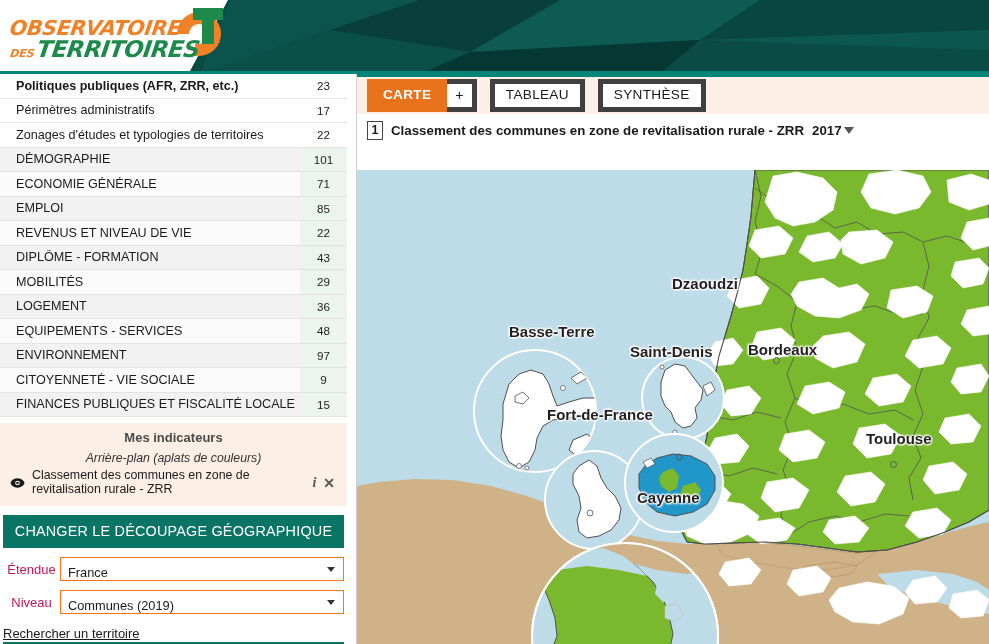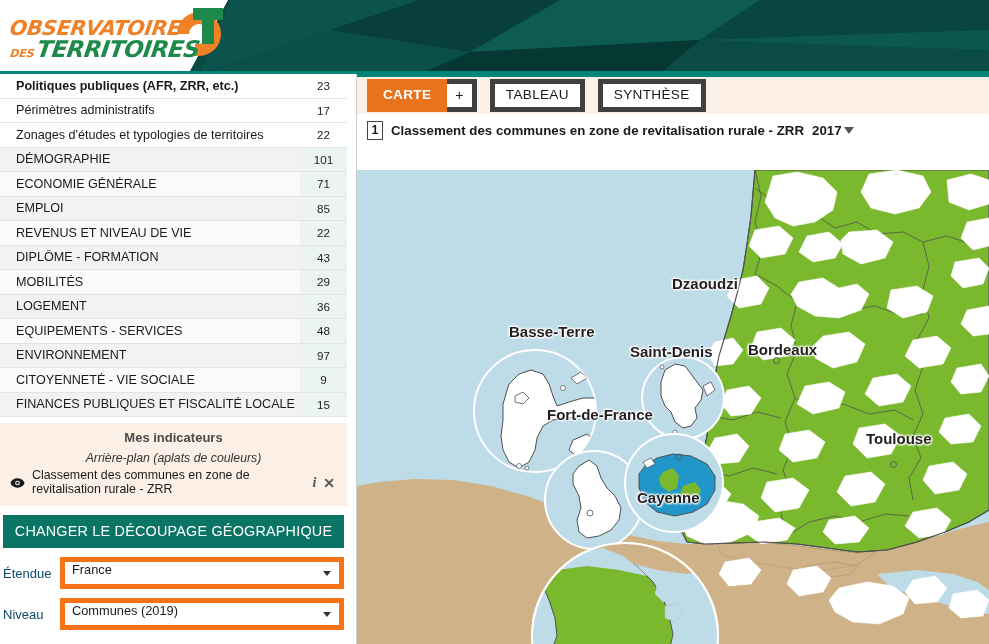--- a/index.html
+++ b/index.html
@@ -98,24 +98,24 @@
     background:#0b7565;color:#fff;text-align:center;
     font-size:14.4px;letter-spacing:0.2px;
     padding:8px 0 9px 0;cursor:pointer;
     font-weight:400;
   }
   #btn-decoupage{margin:9px 3px 0 3px;}
   #btn-allerplusloin{margin:0 3px;height:22px;overflow:hidden;padding-top:8px;}
 
   
   .sel-row{display:flex;align-items:center;margin:0 3px;padding-top:9px;}
-  .sel-label{width:57px;font-size:13px;color:#0c4a6e;}
+  .sel-label{width:57px;font-size:13px;color:#be185d;text-align:center;}
   .sel-box{
-    position:relative;flex:1;height:22px;border:5px solid #f97316;background:#fff;
-    display:flex;align-items:flex-start;cursor:pointer;
+    position:relative;flex:1;height:22px;border:1px solid #f97316;background:#fff;
+    display:flex;align-items:flex-end;cursor:pointer;
   }
   .sel-box .val{font-size:12.8px;color:#1a1a1a;padding-left:7px;}
   .sel-box .caret{
     position:absolute;right:8px;top:50%;margin-top:-2px;
     width:0;height:0;border-left:4.5px solid transparent;border-right:4.5px solid transparent;
     border-top:5px solid #333;
   }
   #search-link{
     margin:12px 3px 0 3px;font-size:13px;color:#1a1a1a;
     text-decoration:underline;cursor:pointer;display:inline-block;

